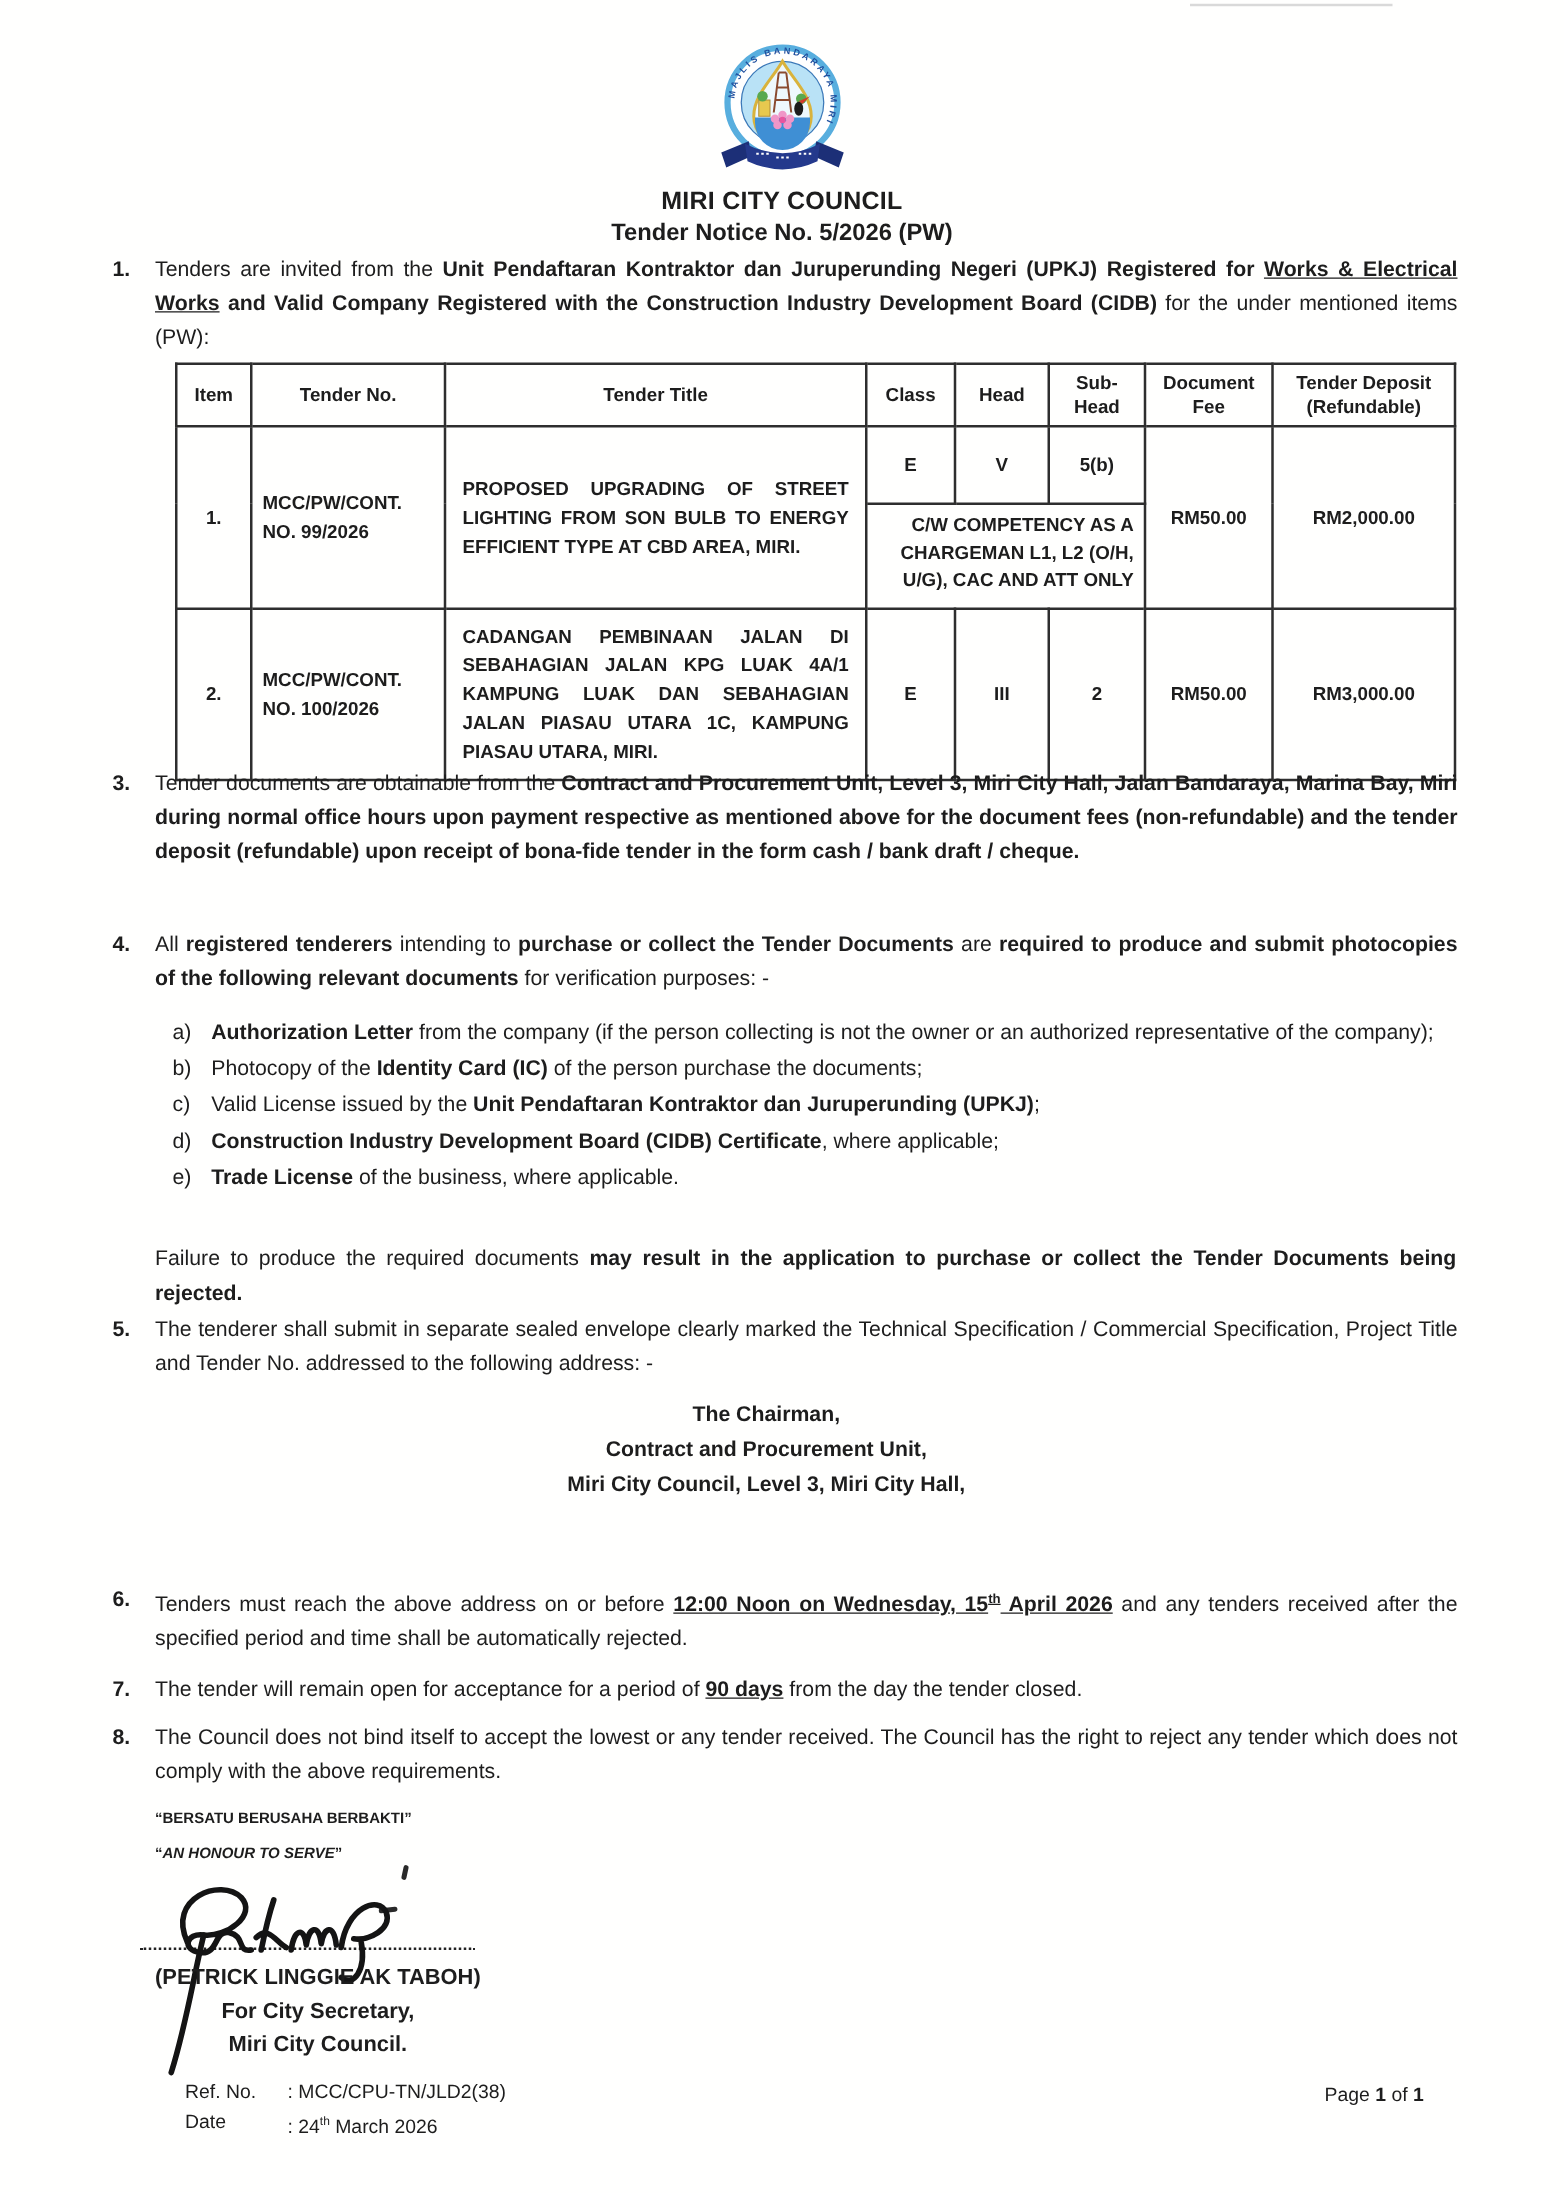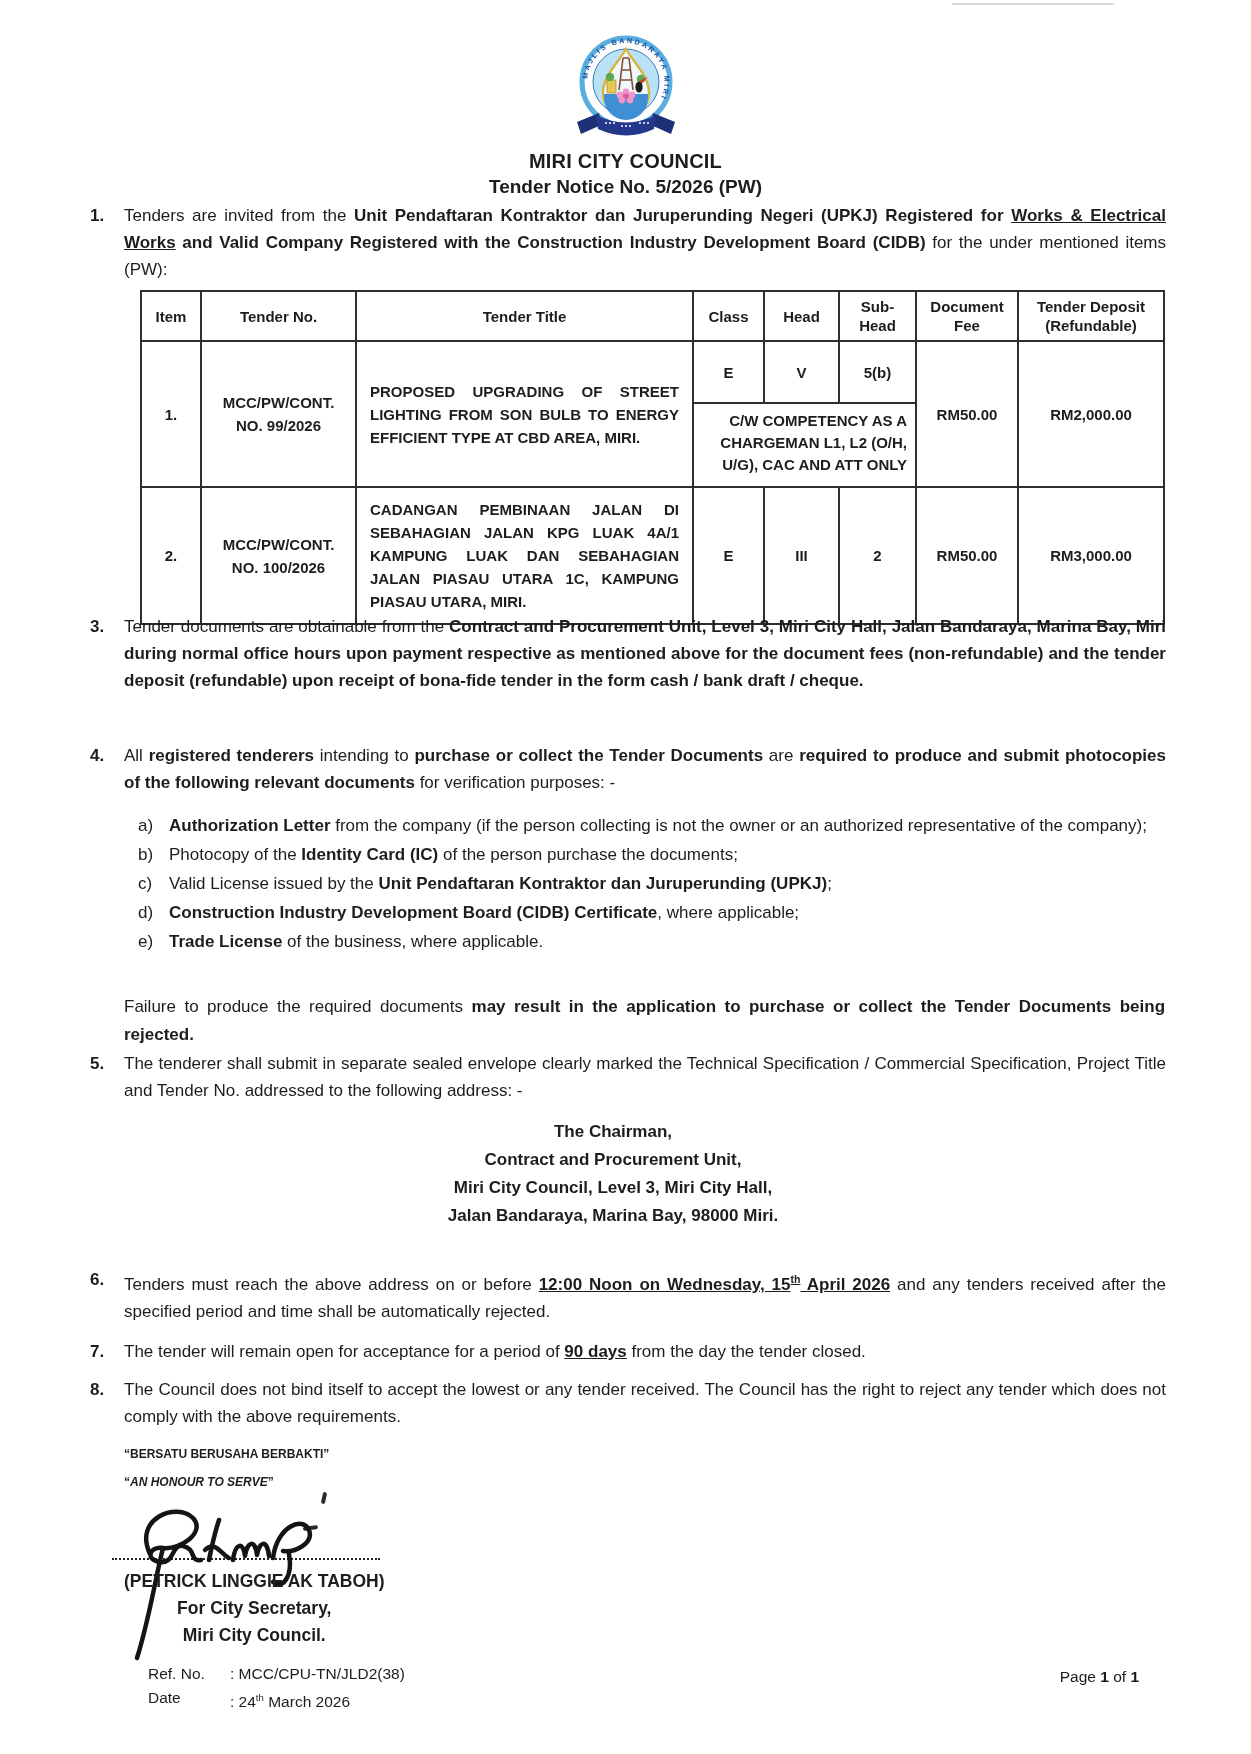--- a/index.html
+++ b/index.html
@@ -30,21 +30,21 @@
   .para { display:flex; width:1076px; font-size:17px; line-height:27px; }
   .num { flex:none; width:34px; font-weight:700; }
   .ptext { flex:1; text-align:justify; }
 
   
   table.tender { border-collapse:collapse; width:1023px; table-layout:fixed; font-size:15px; }
   table.tender th, table.tender td { border:2px solid #2e2e2e; font-weight:700; vertical-align:middle; }
   table.tender th { padding:5px 4px; text-align:center; line-height:19px; }
   td.c { text-align:center; }
   td.titlecell { text-align:justify; padding:10px 13px; line-height:23px;margin-left:33px; }
-  td.nocell { text-align:center; padding:4px 8px; line-height:23px; }
+  td.nocell { padding:4px 8px; line-height:23px; }
   tr.subrow1 { height:62px; }
   td.compcell { text-align:right; padding:6px 8px 10px; line-height:22px; }
   tr.row2 { height:120px; }
 
   
   .subitem { display:flex; width:1028px; font-size:17px; line-height:28px; margin-bottom:1px; }
   .sublabel { flex:none; width:31px; }
   .subtext { flex:1; }
 
   
@@ -199,21 +199,20 @@
 
   <div class="sec para" style="left:90px; top:1050px;">
     <span class="num">5.</span>
     <div class="ptext"><span>The tenderer shall submit in separate sealed envelope clearly marked the Technical Specification / Commercial Specification, Project Title and Tender No. addressed to the following address: -</span></div>
   </div>
 
   <div class="sec address" style="left:90px; top:1118px;">
     <div>The Chairman,</div>
     <div>Contract and Procurement Unit,</div>
     <div>Miri City Council, Level 3, Miri City Hall,</div>
-    <div>Jalan Bandaraya, Marina Bay, 98000 Miri.</div>
   </div>
 
   <div class="sec para" style="left:90px; top:1266px;">
     <span class="num">6.</span>
     <div class="ptext"><span>Tenders must reach the above address on or before </span><span class="b u">12:00 Noon on Wednesday, 15</span><span class="b u sup">th</span><span class="b u"> April 2026</span><span> and any tenders received after the specified period and time shall be automatically rejected.</span></div>
   </div>
 
   <div class="sec para" style="left:90px; top:1338px;">
     <span class="num">7.</span>
     <div class="ptext"><span>The tender will remain open for acceptance for a period of </span><span class="b u">90 days</span><span> from the day the tender closed.</span></div>

